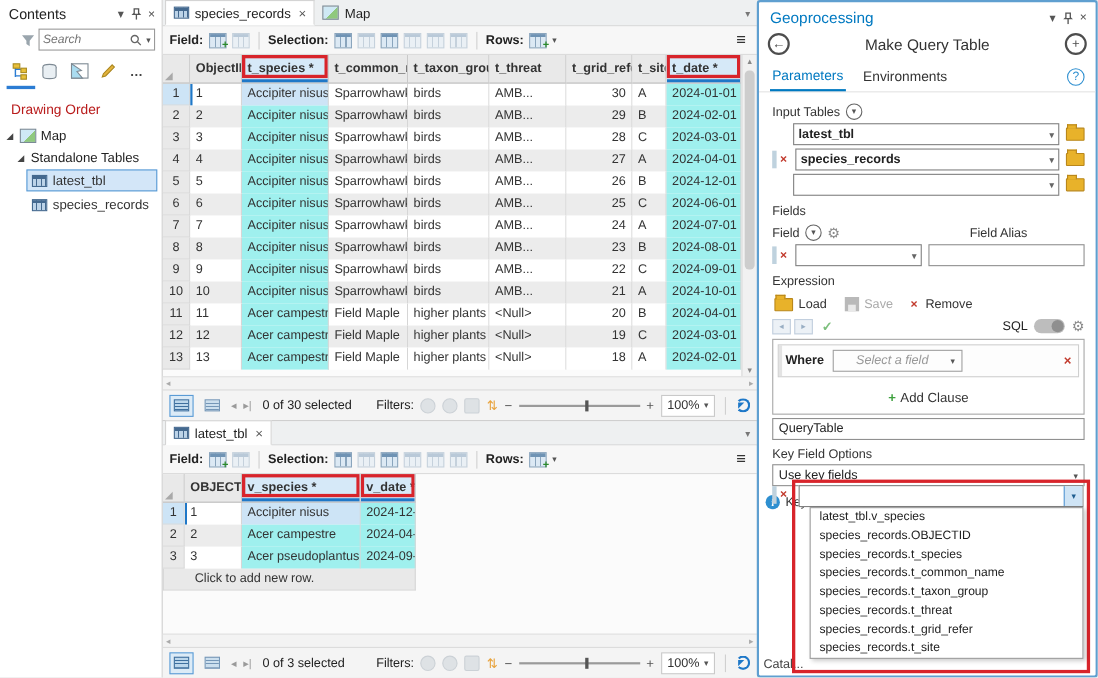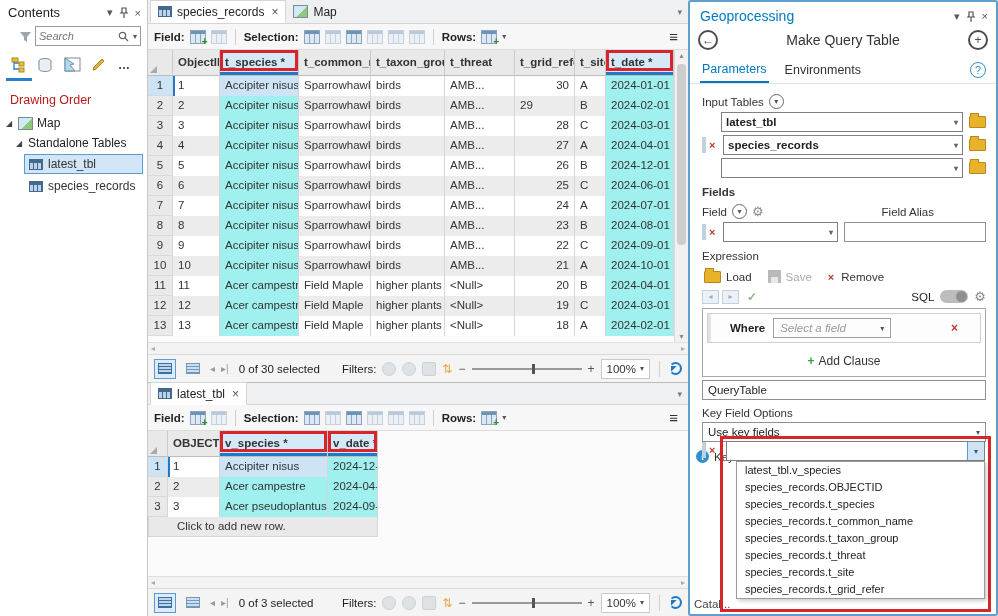--- a/index.html
+++ b/index.html
@@ -120,21 +120,21 @@
   .floppy { width:13px; height:13px; background:#b9b9b9; position:relative; }
   .floppy::after { content:""; position:absolute; left:3px; bottom:0; width:7px; height:6px; background:#e9e9e9; }
   .clause-tools { display:flex; align-items:center; margin-top:6px; }
   .sqbtn { width:17px; height:14px; border:1px solid #b3c4d6; background:#e8eef4; color:#7f9ab5; font-size:8px; text-align:center; line-height:12px; margin-right:3px; opacity:.8; }
   .gcheck { color:#7cbf7c; font-weight:bold; margin-left:5px; }
   .sql-group { margin-left:auto; display:flex; align-items:center; gap:6px; }
   .sql-lbl { font-size:11.5px; color:#222; }
   .toggle { width:28px; height:13px; background:#bdbdbd; border-radius:7px; position:relative; }
   .toggle::after { content:""; position:absolute; right:1px; top:1px; width:11px; height:11px; border-radius:50%; background:#8f8f8f; }
   .wherebox { border:1px solid #a7a7a7; margin-top:4px; background:#fff; }
-  .whererow { display:flex; align-items:center; gap:8px; border:1px solid #cfcfcf; margin:4px; padding:4px 22px; background:#fdfdfd; box-shadow:inset 3px 0 0 #e3e3e3; }
+  .whererow { display:flex; align-items:center; gap:8px; border:1px solid #cfcfcf; margin:4px; padding:4px 6px; background:#fdfdfd; box-shadow:inset 3px 0 0 #e3e3e3;text-align:center; }
   .where-lbl { font-size:11.5px; color:#222; font-weight:bold; }
   .sel-field { border:1px solid #a0a0a0; height:20px; display:flex; align-items:center; gap:6px; padding:0 6px; width:118px; }
   .sel-field .ph { font-style:italic; color:#999; font-size:11.5px; flex:1; }
   .clause-x { margin-left:auto; color:#c23b2e; font-weight:bold; font-size:12px; }
   .addclause { text-align:center; padding:7px 0 8px 0; font-size:12px; color:#333; }
   .addclause .gplus { color:#3da13d; font-weight:bold; margin-right:4px; }
   .tinput { width:100%; height:20px; border:1px solid #909090; font-size:11.5px; padding:0 5px; color:#222; font-family:"Liberation Sans",sans-serif; }
   .selectbox { width:100%; height:20px; border:1px solid #909090; display:flex; align-items:center; padding:0 5px; font-size:11.5px; color:#222; }
   .selectbox .cv { flex:1; }
   .info-i { width:13px; height:13px; border-radius:50%; background:#2e8fd0; color:#fff; font-size:9px; font-weight:bold; display:inline-flex; align-items:center; justify-content:center; font-family:"Liberation Serif",serif; }
@@ -294,21 +294,21 @@
                 <div class="td" style="width: 31px;">A</div>
                 <div class="td sel" style="width: 68px;">2024-01-01</div>
               </div>
               <div class="trow alt">
                 <div class="td rn" style="width: 25px;">2</div>
                 <div class="td" style="width: 47px;">2</div>
                 <div class="td sel" style="width: 79px;">Accipiter nisus</div>
                 <div class="td" style="width: 72px;">Sparrowhawk</div>
                 <div class="td" style="width: 74px;">birds</div>
                 <div class="td" style="width: 70px;">AMB...</div>
-                <div class="td" style="width: 60px; ">29</div>
+                <div class="td" style="width: 60px; text-align: right;">29</div>
                 <div class="td" style="width: 31px;">B</div>
                 <div class="td sel" style="width: 68px;">2024-02-01</div>
               </div>
               <div class="trow">
                 <div class="td rn" style="width: 25px;">3</div>
                 <div class="td" style="width: 47px;">3</div>
                 <div class="td sel" style="width: 79px;">Accipiter nisus</div>
                 <div class="td" style="width: 72px;">Sparrowhawk</div>
                 <div class="td" style="width: 74px;">birds</div>
                 <div class="td" style="width: 70px;">AMB...</div>
@@ -612,21 +612,21 @@
         <span class="folder"></span>
       </div>
       <div class="inrow indent">
         <div class="combo">
           <span class="cv"></span>
           <span class="ca">▾</span>
         </div>
         <span class="folder"></span>
       </div>
 
-      <div class="plabel" style="margin-top:8px;font-weight:bold;">Fields</div>
+      <div class="plabel" style="margin-top:8px;">Fields</div>
       <div class="fieldhead">
         <span class="plabel" style="margin-top:0;">
           <span>Field</span>
           <span class="circ-chev">▾</span>
           <span class="gear">⚙</span>
         </span>
         <span style="margin-left:118px; font-size:11.5px;">Field Alias</span>
       </div>
       <div class="inrow">
         <span class="handle"></span>
@@ -700,19 +700,19 @@
       <div class="kf-combo">
         <span class="dd-btn">▾</span>
       </div>
       <div class="dd-list" id="kf-list">
           <div class="dd-item">latest_tbl.v_species</div>
           <div class="dd-item">species_records.OBJECTID</div>
           <div class="dd-item">species_records.t_species</div>
           <div class="dd-item">species_records.t_common_name</div>
           <div class="dd-item">species_records.t_taxon_group</div>
           <div class="dd-item">species_records.t_threat</div>
+          <div class="dd-item">species_records.t_grid_refer</div>
           <div class="dd-item">species_records.t_site</div>
-          <div class="dd-item">species_records.t_grid_refer</div>
         </div>
     </div>
     <span class="catal">Catal...</span>
   </aside>
 </div>
 
 </body></html>

